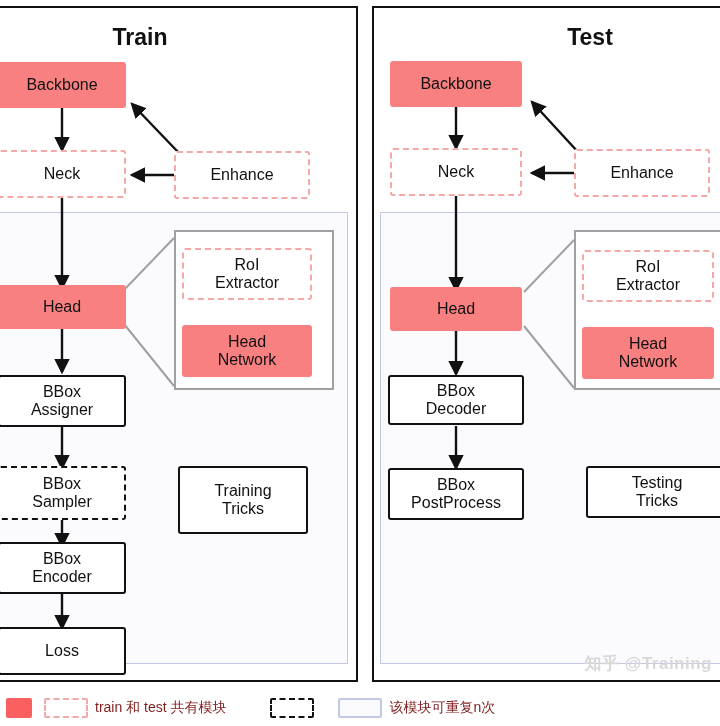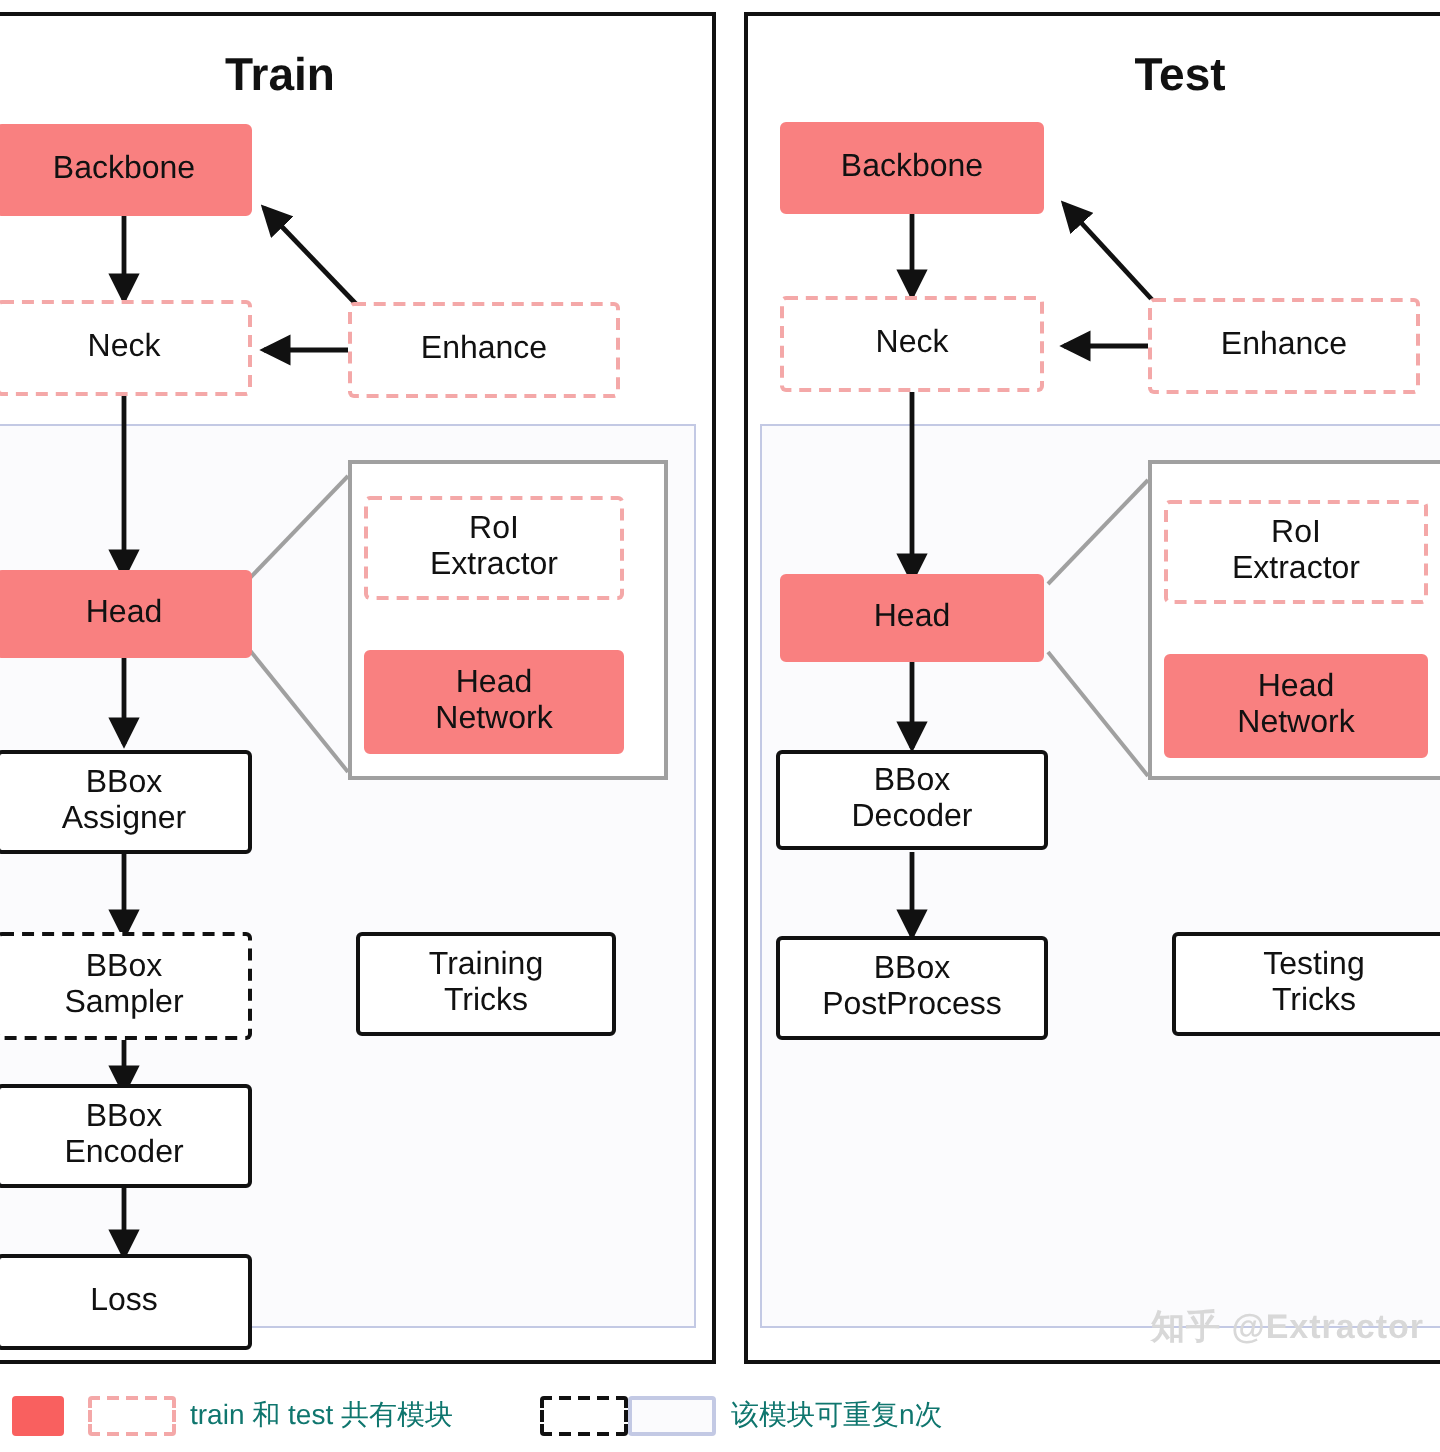--- a/index.html
+++ b/index.html
@@ -77,21 +77,21 @@
     width:720px;height:36px;
     display:flex;
     align-items:center;
   }
   .legend-item{ display:flex; align-items:center; }
   .sw{ width:44px;height:20px;box-sizing:border-box;border-radius:2px; }
   .sw-fill{ background:#f9605f;border:2px solid #f9605f; }
   .sw-dashred{ border:2px dashed #f4a8a8;background:#fff; }
   .sw-dashblack{ border:2px dashed #111;background:#fff; }
   .sw-blue{ border:2px solid #c3c9e4;background:#fbfbfd; }
-  .legend-label{ font-size:14px;color:#0f766e;margin-left:7px;white-space:nowrap; }
+  .legend-label{ font-size:14px;color:#7f1d1d;margin-left:7px;white-space:nowrap; }
 
   .watermark{
     position:absolute;
     right:8px;top:652px;
     font-size:17px;
     color:#d8d8d8;
     font-weight:bold;
     letter-spacing:.5px;
   }
 </style>
@@ -165,21 +165,21 @@
 Assigner</div>
 
 <div class="node dashed-black" style="left:-2px;top:466px;width:128px;height:54px;white-space:pre-line;">BBox
 Sampler</div>
 
 <div class="node solid" style="left:-2px;top:542px;width:128px;height:52px;white-space:pre-line;">BBox
 Encoder</div>
 
 <div class="node solid" style="left:-2px;top:627px;width:128px;height:48px;">Loss</div>
 
-<div class="node solid" style="left:178px;top:466px;width:130px;height:52px;white-space:pre-line;text-align:center;">Training
+<div class="node solid" style="left:178px;top:466px;width:130px;height:68px;white-space:pre-line;text-align:center;">Training
 Tricks</div>
 
 <div class="node fill-red" style="left:390px;top:61px;width:132px;height:46px;">Backbone</div>
 
 <div class="node dashed-red" style="left:390px;top:148px;width:132px;height:48px;">Neck</div>
 
 <div class="node dashed-red" style="left:574px;top:149px;width:136px;height:48px;">Enhance</div>
 
 <div class="node fill-red" style="left:390px;top:287px;width:132px;height:44px;">Head</div>
 
@@ -191,30 +191,30 @@
 
 <div class="node solid" style="left:388px;top:375px;width:136px;height:50px;white-space:pre-line;">BBox
 Decoder</div>
 
 <div class="node solid" style="left:388px;top:468px;width:136px;height:52px;white-space:pre-line;">BBox
 PostProcess</div>
 
 <div class="node solid" style="left:586px;top:466px;width:142px;height:52px;white-space:pre-line;">Testing
 Tricks</div>
 
-<div class="watermark">知乎 @Extractor</div>
+<div class="watermark">知乎 @Training</div>
 
 <div class="legend">
   <div class="legend-item" style="margin-left:6px;">
     <div class="sw sw-fill" style="width:26px;"></div>
   </div>
   <div class="legend-item" style="margin-left:12px;">
     <div class="sw sw-dashred"></div>
     <span class="legend-label">train 和 test 共有模块</span>
   </div>
   <div class="legend-item" style="margin-left:44px;">
     <div class="sw sw-dashblack"></div>
   </div>
-  <div class="legend-item" style="">
+  <div class="legend-item" style="margin-left:24px;">
     <div class="sw sw-blue"></div>
     <span class="legend-label">该模块可重复n次</span>
   </div>
 </div>
 
 </body></html>

